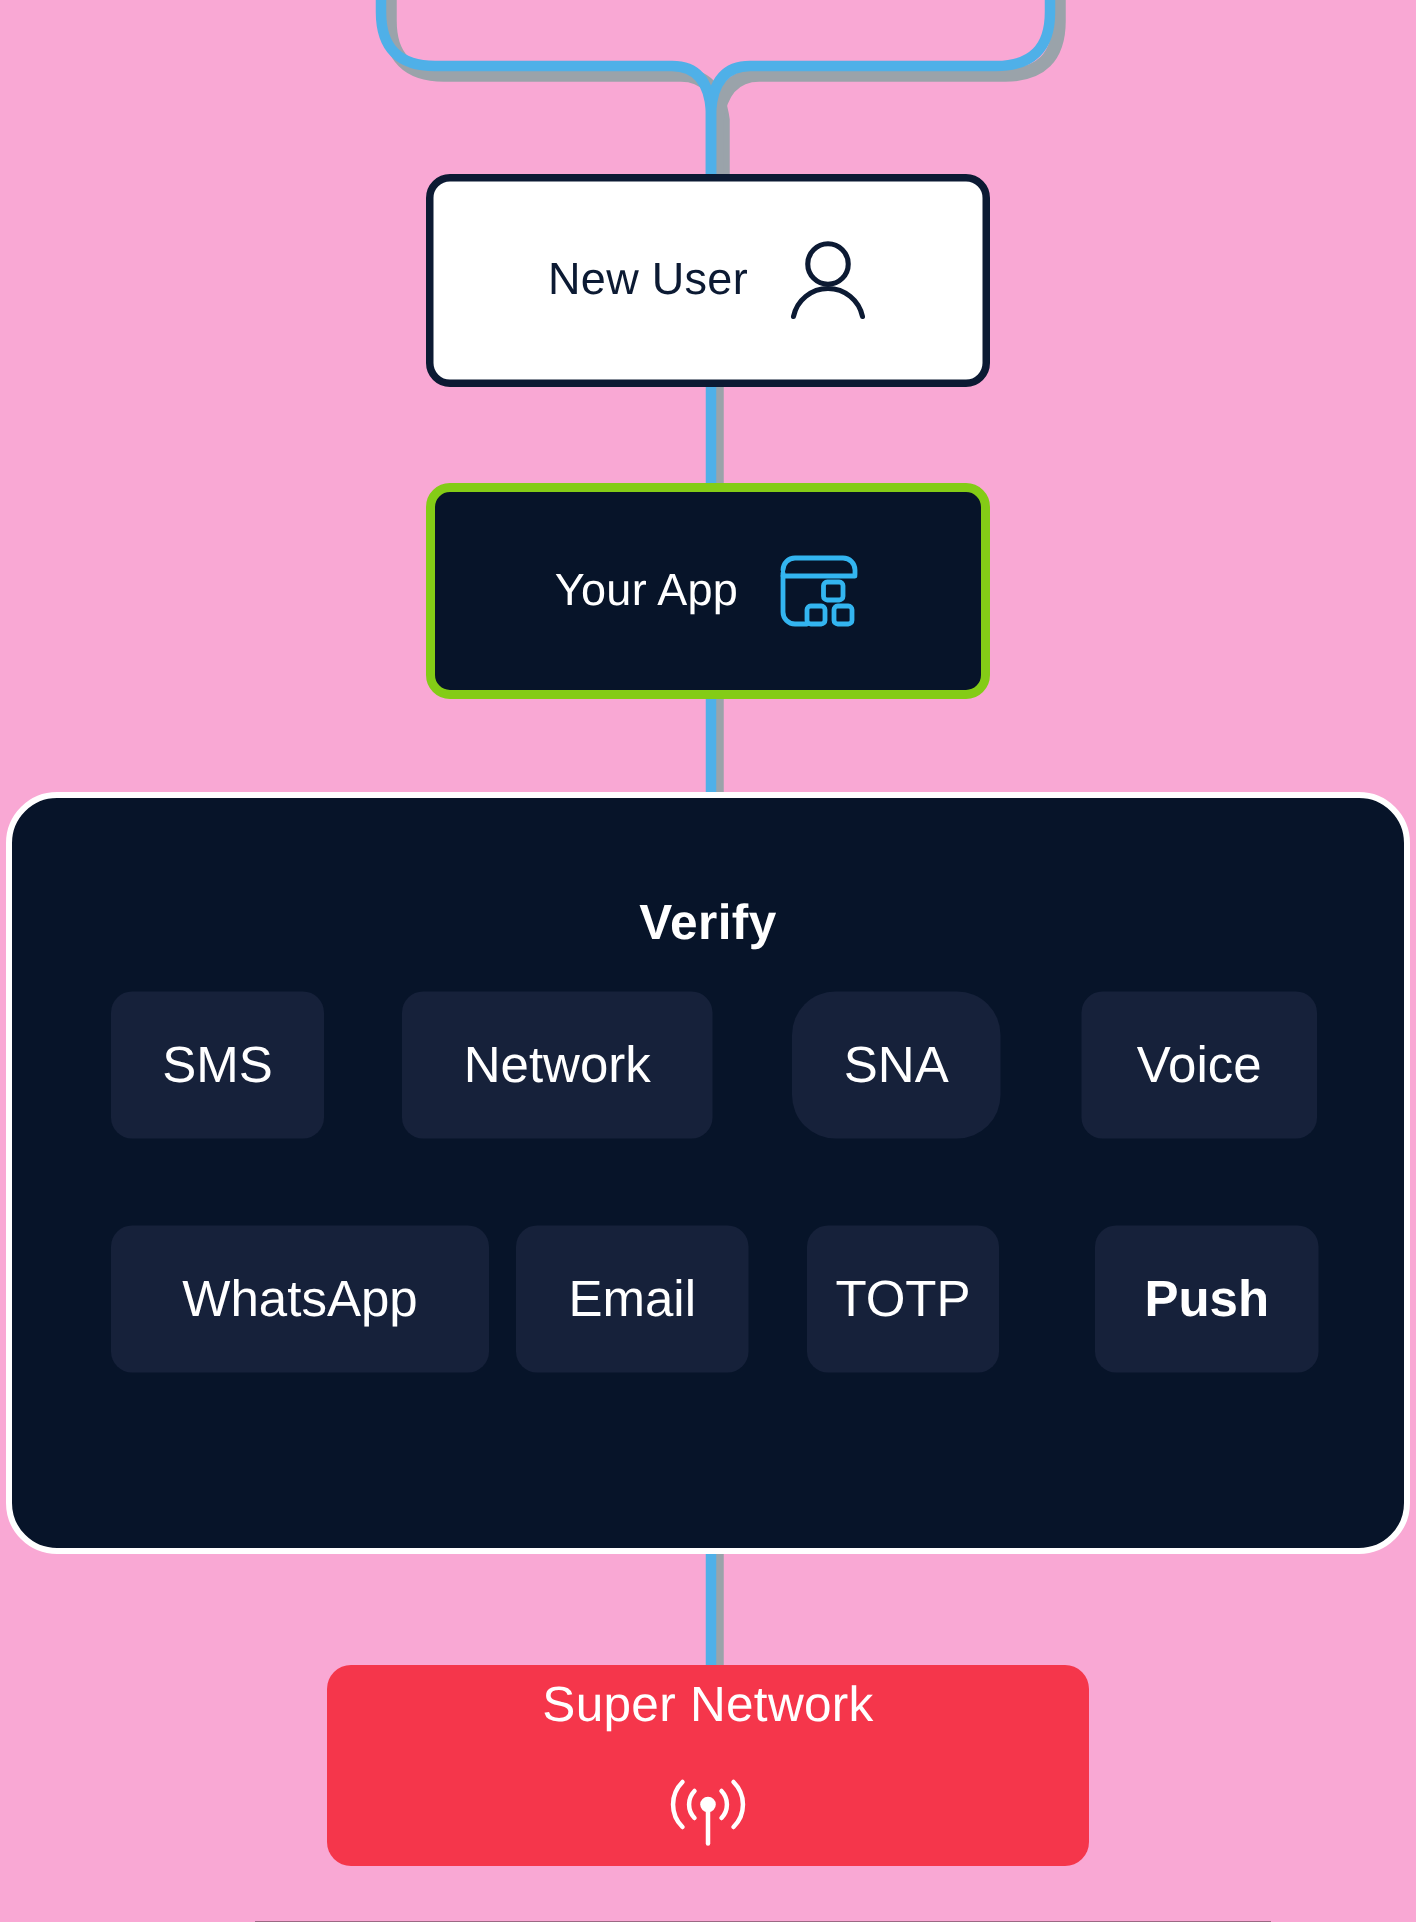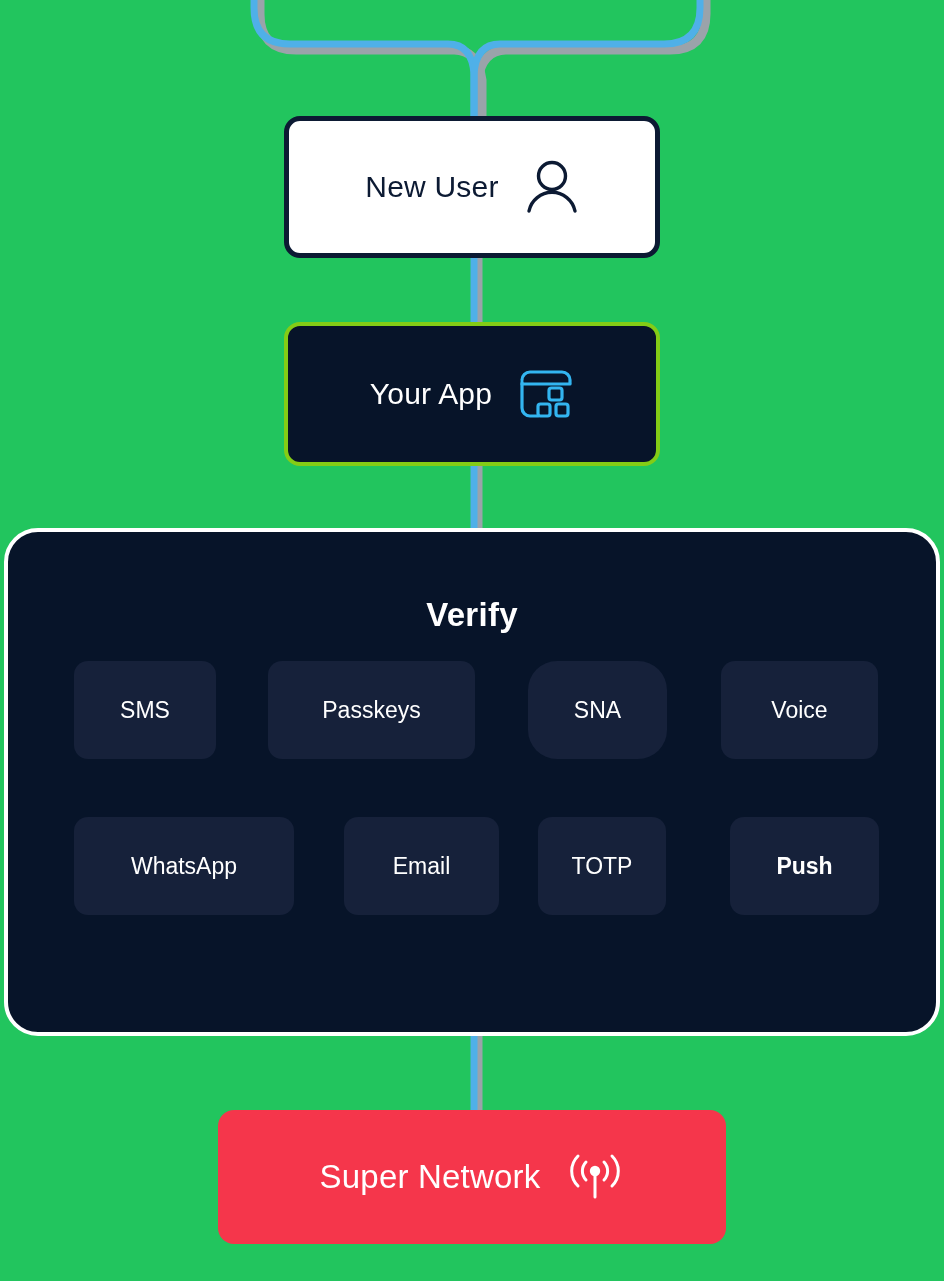--- a/index.html
+++ b/index.html
@@ -11,21 +11,21 @@
   body {
     width: 944px;
     height: 1281px;
     font-family: "Liberation Sans", "DejaVu Sans", sans-serif;
     overflow: hidden;
   }
   #stage {
     position: relative;
     width: 944px;
     height: 1281px;
-    background: #22c55e;
+    background: #f9a8d4;
   }
 
   
   .connector-svg {
     position: absolute;
     left: 0;
     top: 0;
     width: 944px;
     height: 1281px;
     pointer-events: none;
@@ -58,21 +58,21 @@
 
   
   .node-your-app {
     position: absolute;
     left: 284px;
     top: 322px;
     width: 376px;
     height: 144px;
     box-sizing: border-box;
     background: #071429;
-    border: 4px solid #84cc16;
+    border: 6px solid #84cc16;
     border-radius: 16px;
     display: flex;
     align-items: center;
     justify-content: center;
     gap: 26px;
     z-index: 5;
   }
   .node-your-app .node-label {
     font-size: 30px;
     font-weight: 400;
@@ -116,41 +116,42 @@
   .chip-row-1 { top: 178px; }
   .chip-row-2 { top: 334px; }
   .chip {
     background: #16213a;
     border-radius: 14px;
     height: 98px;
     display: flex;
     align-items: center;
     justify-content: center;
     color: #ffffff;
-    font-size: 23px;
+    font-size: 34px;
     font-weight: 400;
     white-space: nowrap;
     box-sizing: border-box;
   }
 
   
   .node-super-network {
     position: absolute;
     left: 218px;
     top: 1110px;
     width: 508px;
     height: 134px;
     box-sizing: border-box;
     background: #f5364b;
     border-radius: 16px;
     display: flex;
     align-items: center;
     justify-content: center;
     gap: 26px;
     z-index: 5;
+    flex-direction: column;
   }
   .node-super-network .node-label {
     font-size: 33px;
     font-weight: 400;
     color: #ffffff;
     letter-spacing: 0.2px;
     white-space: nowrap;
   }
 
   .icon-slot {
@@ -206,27 +207,27 @@
         <rect x="38" y="36" width="12" height="12" rx="2.5"></rect>
       </svg>
     </span>
   </div>
 
   <div class="panel-verify">
     <div class="panel-title">Verify</div>
 
     <div class="chip-row chip-row-1">
       <div class="chip" style="position:absolute;left:66px;width:142px;">SMS</div>
-      <div class="chip" style="position:absolute;left:260px;width:207px;">Passkeys</div>
+      <div class="chip" style="position:absolute;left:260px;width:207px;">Network</div>
       <div class="chip" style="position:absolute;left:520px;width:139px;border-radius:29px;">SNA</div>
       <div class="chip" style="position:absolute;left:713px;width:157px;">Voice</div>
     </div>
 
     <div class="chip-row chip-row-2">
-      <div class="chip" style="position:absolute;left:66px;width:220px;">WhatsApp</div>
+      <div class="chip" style="position:absolute;left:66px;width:252px;">WhatsApp</div>
       <div class="chip" style="position:absolute;left:336px;width:155px;">Email</div>
       <div class="chip" style="position:absolute;left:530px;width:128px;">TOTP</div>
       <div class="chip" style="position:absolute;left:722px;width:149px;font-weight:bold;">Push</div>
     </div>
   </div>
 
   <div class="node-super-network">
     <span class="node-label">Super Network</span>
     <span class="icon-slot">
       <svg width="58" height="56" viewBox="0 0 58 56" xmlns="http://www.w3.org/2000/svg" fill="none" stroke="#ffffff" stroke-width="3" stroke-linecap="round">

